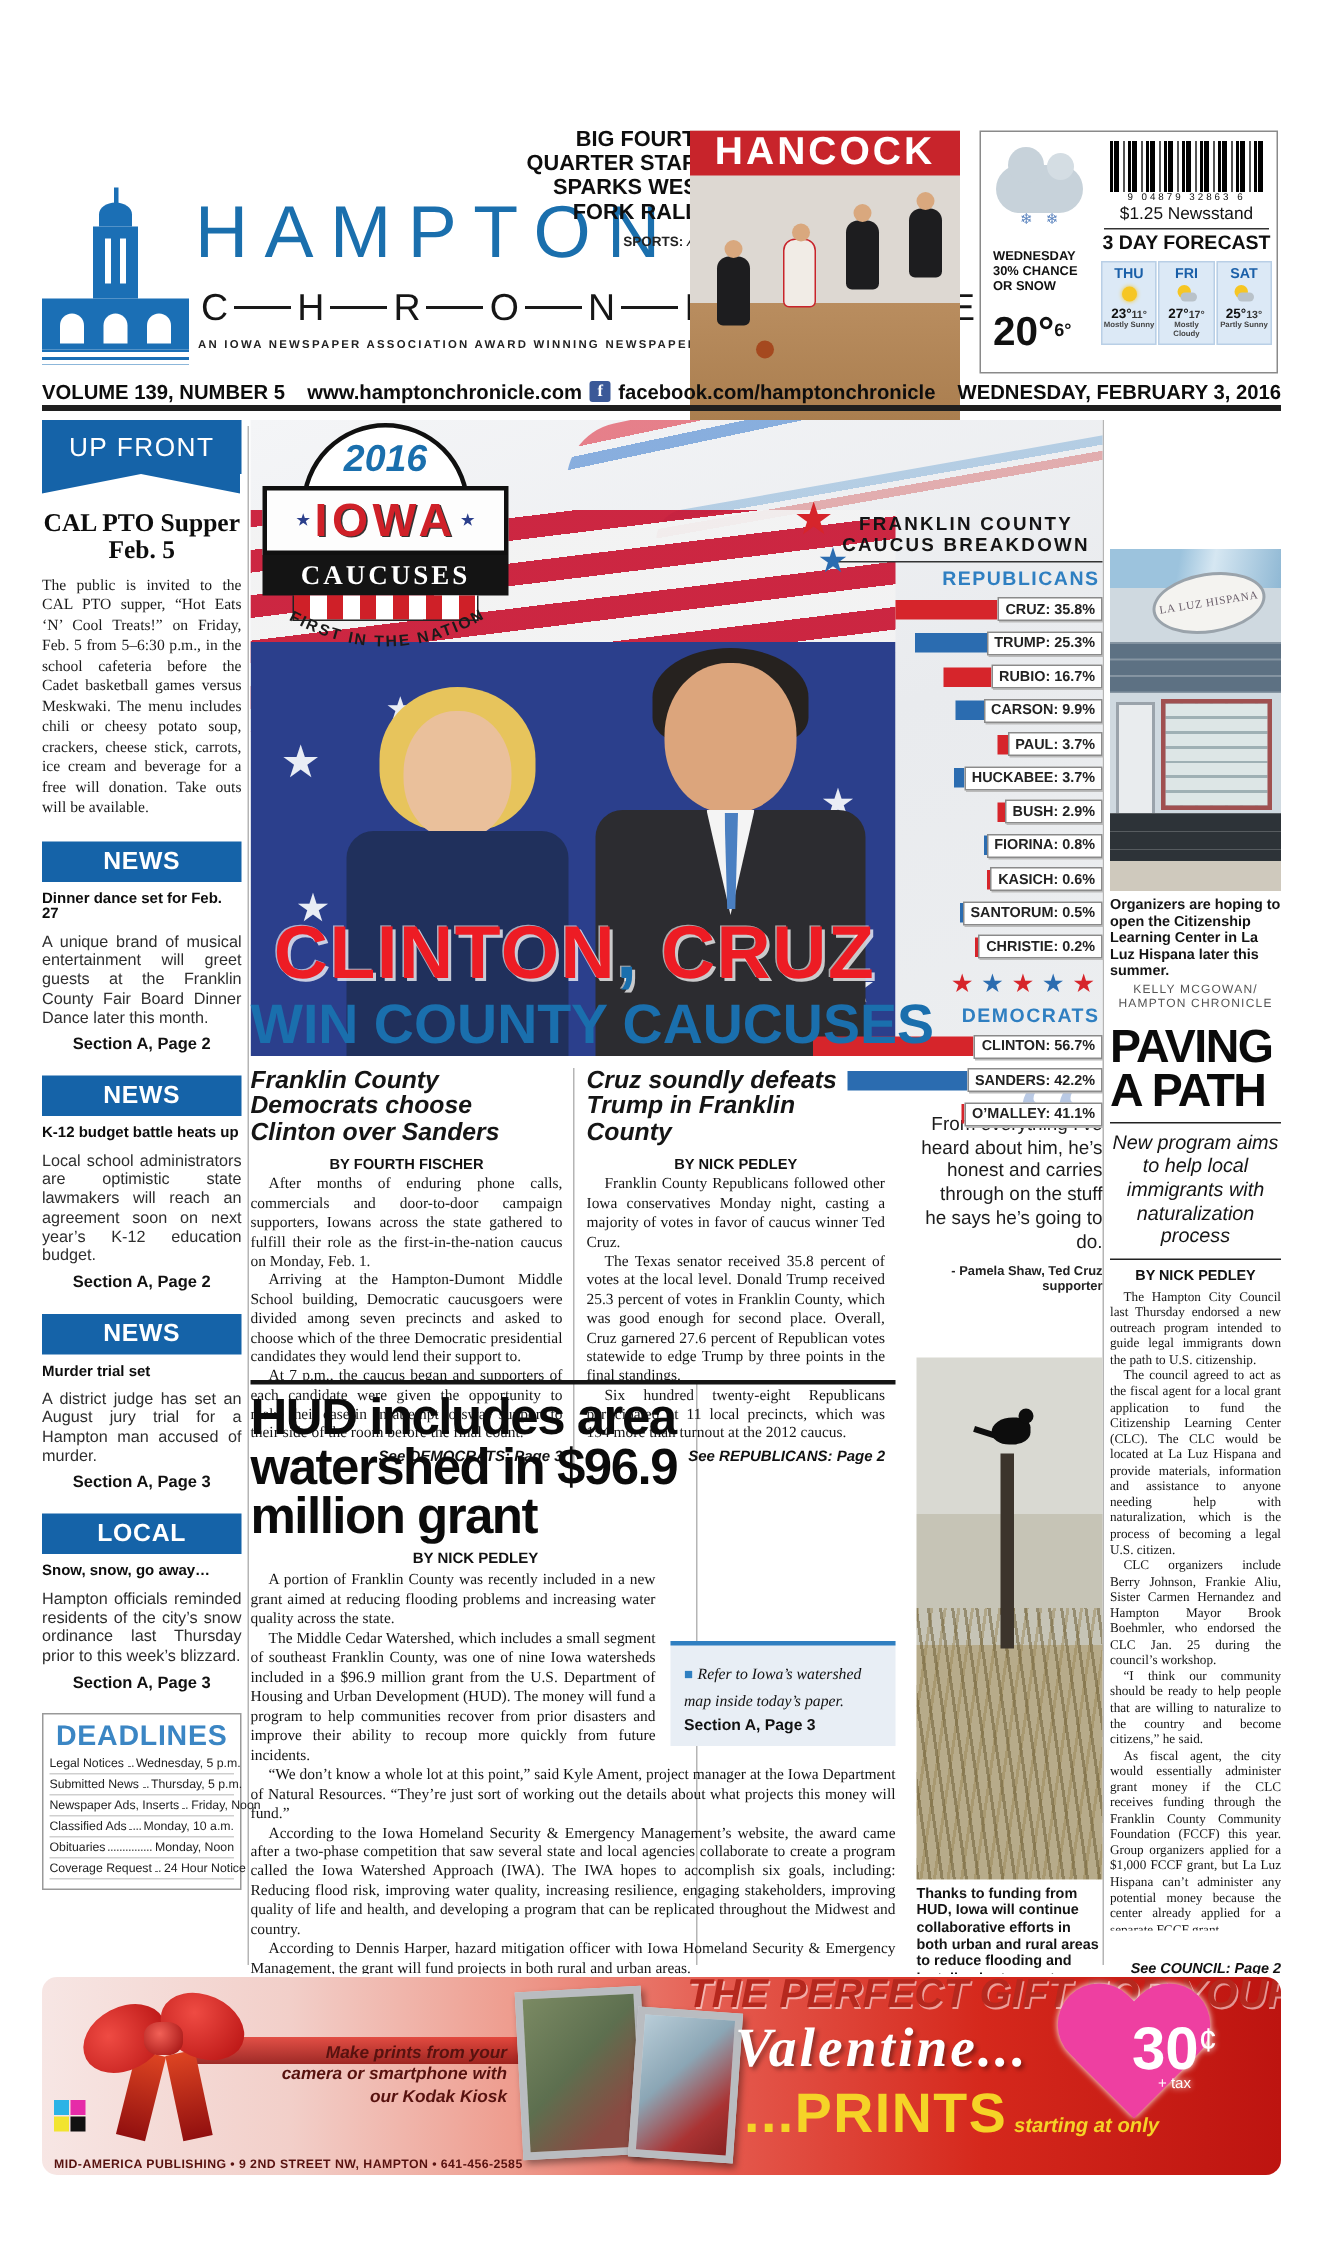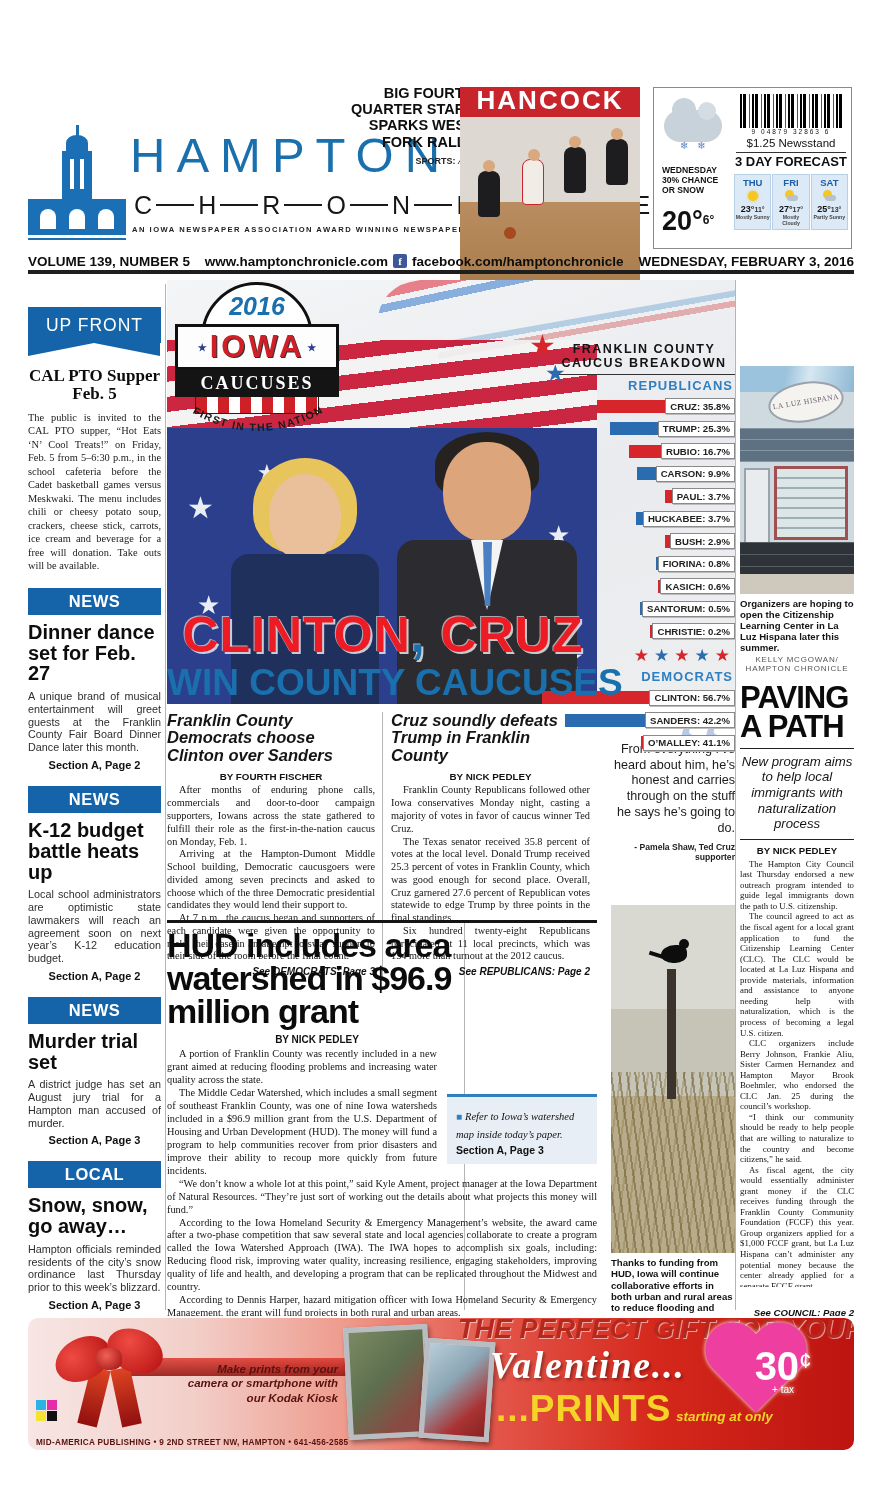--- a/index.html
+++ b/index.html
@@ -89,30 +89,30 @@
 
   
   .main { position:absolute; left:28px; top:280px; width:826px; height:1036px; overflow:hidden; }
   .vrule1 { position:absolute; left:137px; top:4px; height:1026px; border-left:1px solid #b5b5b5; }
   .vrule2 { position:absolute; left:707px; top:0; height:1030px; border-left:1px solid #b5b5b5; }
   .vrule3 { position:absolute; left:436px; top:640px; height:390px; border-left:1px solid #b5b5b5; }
 
   
   .rail { position:absolute; left:0; top:0; width:133px; }
   .upfront { position:relative; background:#1563a8; height:36px; color:#fff; font-size:17.5px;
-    letter-spacing:1px; display:flex; align-items:center; justify-content:center;margin-top:27px; }
+    letter-spacing:1px; display:flex; align-items:center; justify-content:center; }
   .upfront::after { content:""; position:absolute; top:100%; left:0; width:0; height:0;
     border-left:66.5px solid #1563a8; border-right:66.5px solid #1563a8; border-bottom:13px solid transparent; }
   .uf-head { margin-top:24px; text-align:center; font-family:"Liberation Serif",serif;
     font-weight:bold; font-size:17px; line-height:1.05; color:#0d0d0d; }
   .uf-body { margin-top:8px; font-family:"Liberation Serif",serif; font-size:10.4px;
     line-height:1.3; text-align:justify; color:#1a1a1a; }
   .news-banner { margin-top:15px; background:#1563a8; height:27px; color:#fff; font-weight:bold;
     font-size:16.5px; display:flex; align-items:center; justify-content:center; letter-spacing:0.5px; }
-  .news-head { margin-top:7px; font-weight:bold; font-size:20px; line-height:1.04; color:#0d0d0d; }
+  .news-head { margin-top:7px; font-weight:bold; font-size:10px; line-height:1.04; color:#0d0d0d; }
   .news-body { margin-top:6px; font-size:10.8px; line-height:1.18; color:#2e2e2e; text-align:justify; }
   .news-ref { margin-top:5px; text-align:center; font-weight:bold; font-size:11px; color:#111; }
   .dl-box { margin-top:14px; border:1px solid #999; padding:4px 4px 6px; background:#fff; }
   .dl-title { text-align:center; font-size:19px; font-weight:bold; color:#3b86c4; letter-spacing:0.5px; }
   .dl-row { display:flex; align-items:flex-end; font-size:8.2px; color:#222; padding:2.5px 0 1.5px;
     border-bottom:0.5px solid #cfcfcf; white-space:nowrap; }
   .dl-dots { flex:1; border-bottom:1px dotted #666; margin:0 2px 2px; min-width:4px; }
 
   
   .center { position:absolute; left:139px; top:0; width:568px; height:1036px; }

